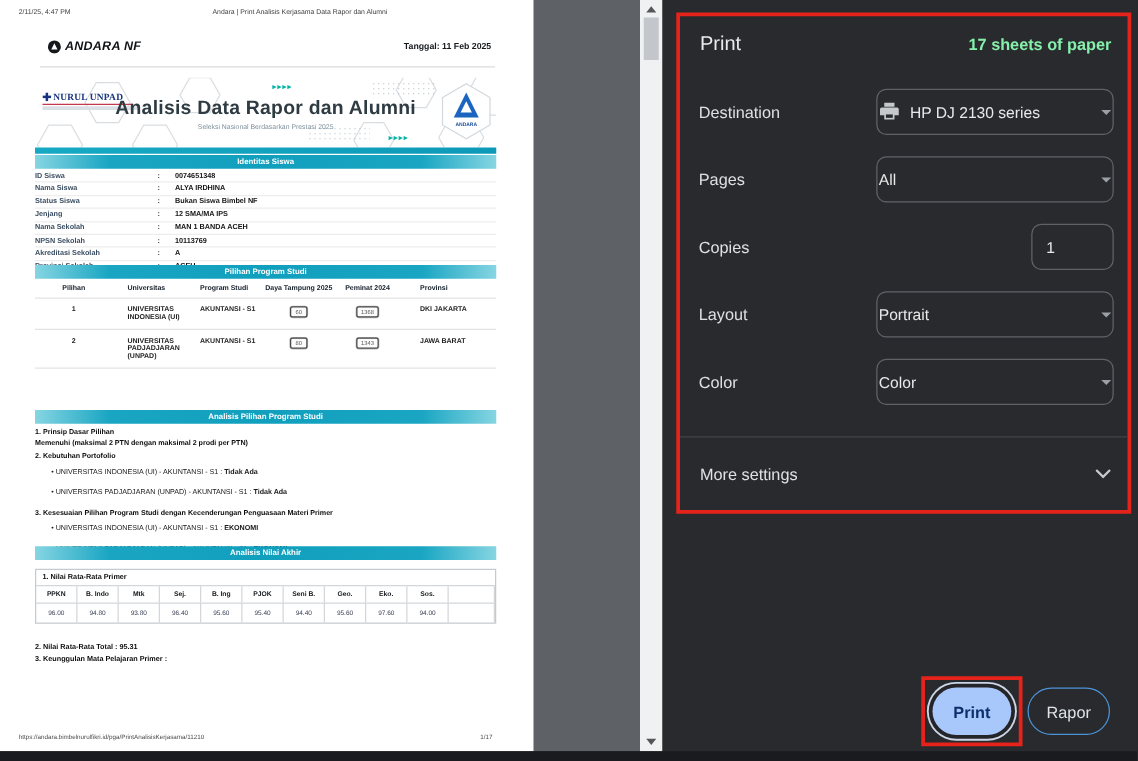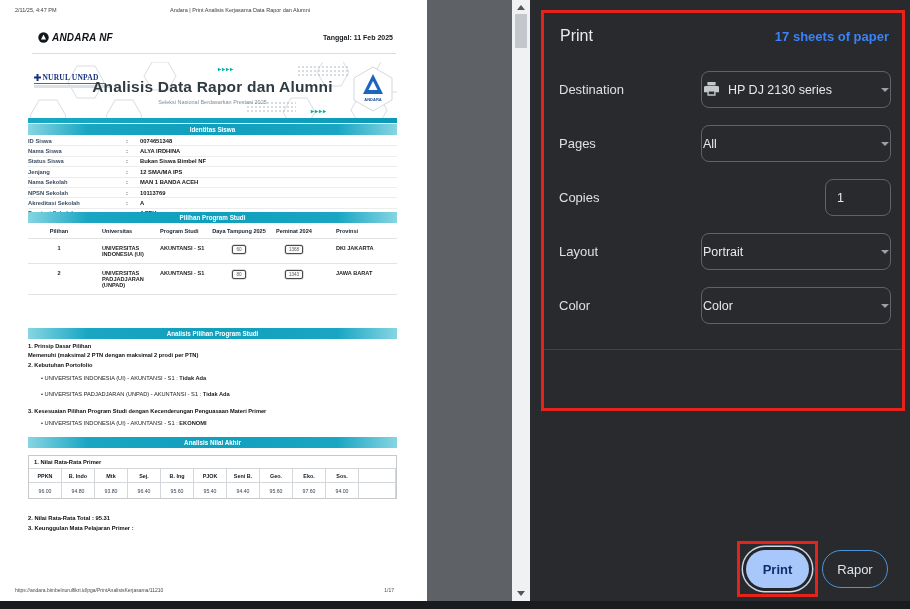--- a/index.html
+++ b/index.html
@@ -94,21 +94,21 @@
   .sb-down{position:absolute;left:5px;bottom:5px;width:0;height:0;
     border-left:4px solid transparent;border-right:4px solid transparent;border-top:5px solid #53565a;}
   .sb-thumb{position:absolute;left:3px;top:14px;width:12px;height:34px;background:#c3c6ca;}
 
   
   .panel{position:absolute;left:530px;top:0;width:380px;height:601px;background:#282a2d;}
   .settings-box{position:absolute;left:11px;top:10px;width:364px;height:401px;
     border:3px solid #e5231b;box-sizing:border-box;}
   .dlg-header{position:absolute;left:16px;right:13px;top:14px;display:flex;align-items:baseline;justify-content:space-between;}
   .dlg-title{font-size:16px;color:#e8eaed;}
-  .dlg-sheets{font-size:13px;font-weight:bold;color:#3b82f6;}
+  .dlg-sheets{font-size:13px;font-weight:bold;color:#86efac;}
   .frow{position:absolute;left:15px;right:11px;height:37px;display:flex;align-items:center;justify-content:space-between;}
   .r-dest{top:58px;} .r-pages{top:112px;} .r-copies{top:166px;} .r-layout{top:220px;} .r-color{top:274px;}
   .flabel{font-size:13px;color:#dde0e3;}
   .fcontrol{width:190px;height:37px;border:1px solid #5f6368;border-radius:8px;display:flex;align-items:center;
     padding:0 1px;color:#e6e8ea;font-size:12.5px;gap:8px;box-sizing:border-box;background:transparent;cursor:pointer;}
   .chev{margin-left:auto;width:0;height:0;border-left:4.5px solid transparent;border-right:4.5px solid transparent;
     border-top:4.5px solid #9aa0a6;}
   .copies-input{width:66px;height:37px;border:1px solid #5f6368;border-radius:8px;background:transparent;
     color:#e6e8ea;font-size:12.5px;padding:0 11px;box-sizing:border-box;font-family:"Liberation Sans",sans-serif;}
   .divider{position:absolute;left:0;right:0;top:336px;border-top:1px solid #404347;}
@@ -359,20 +359,26 @@
 
     <div class="frow r-color">
       <span class="flabel">Color</span>
       <div class="fcontrol">
         <span>Color</span>
         <span class="chev"></span>
       </div>
     </div>
 
     <div class="divider"></div>
+    <div class="more-row">
+      <span class="more-label">More settings</span>
+      <svg width="13" height="8" viewBox="0 0 13 8">
+        <polyline points="1,1 6.5,6.5 12,1" fill="none" stroke="#c8cbce" stroke-width="1.8"></polyline>
+      </svg>
+    </div>
   </div>
 
   <div class="print-annotation">
     <button class="print-btn">Print</button>
   </div>
   <button class="cancel-btn">Rapor</button>
 </div>
 
 <div class="bottom-strip"></div>
 

